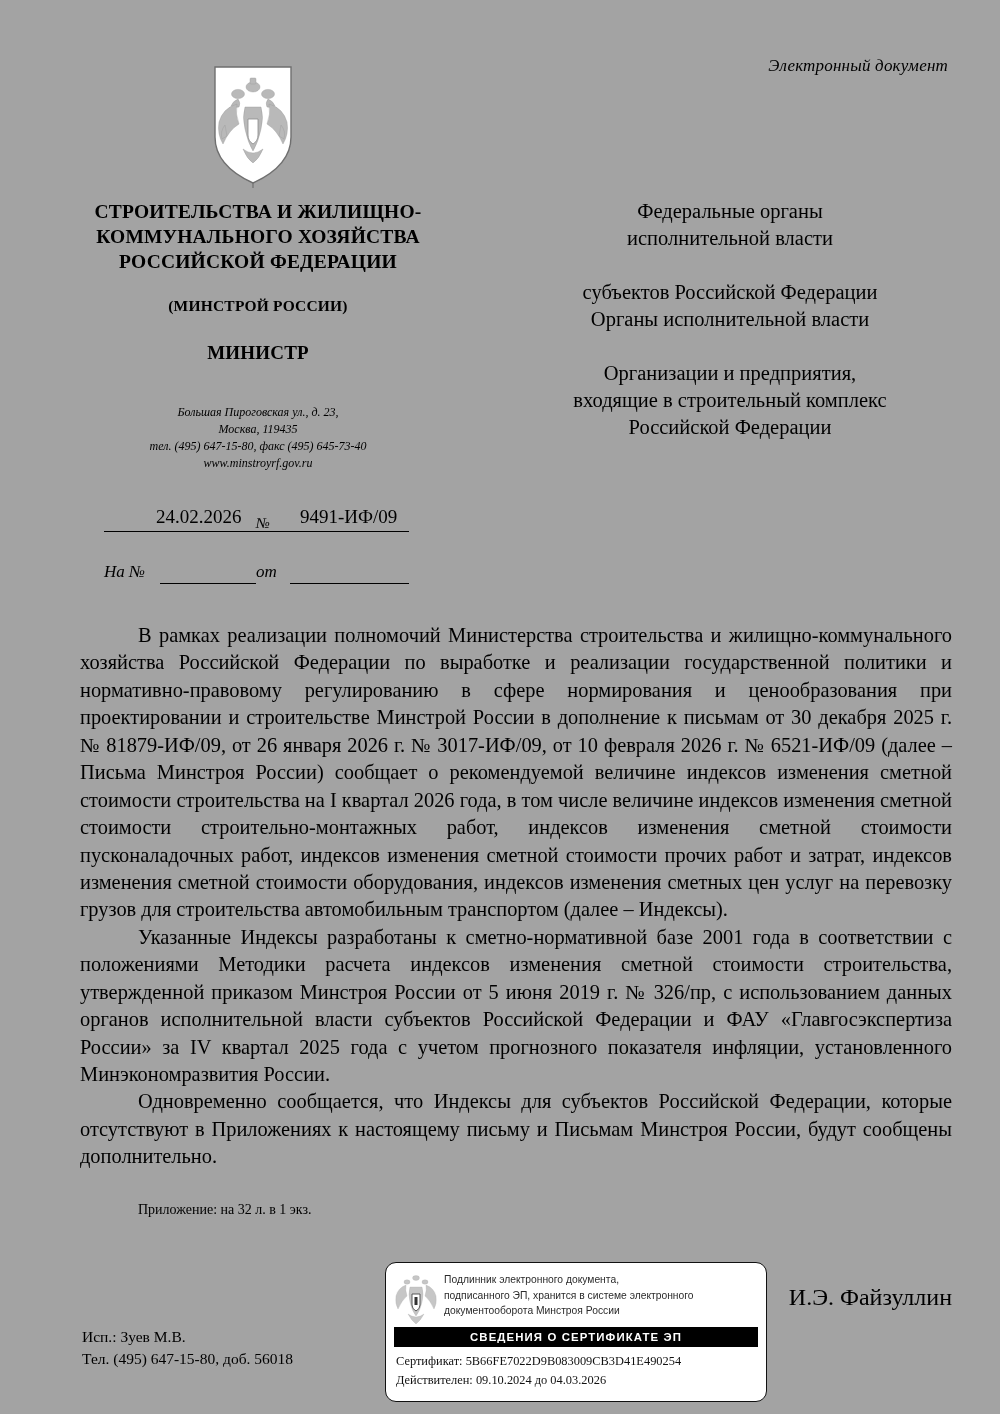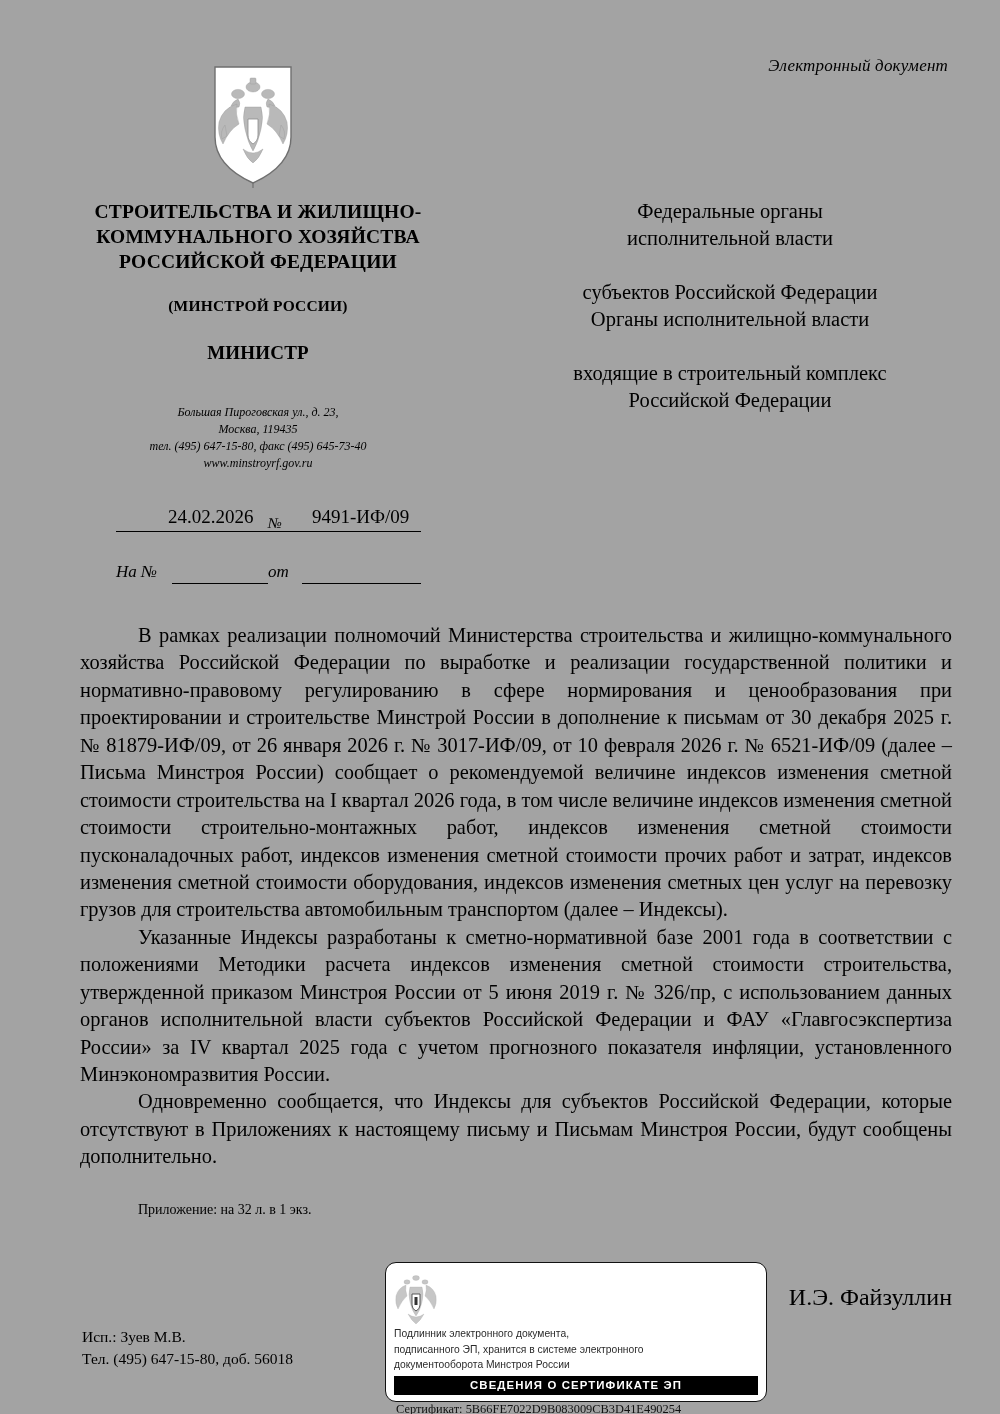--- a/index.html
+++ b/index.html
@@ -66,21 +66,21 @@
   .lh-address {
     font-style: italic;
     font-size: 12px;
     line-height: 1.42;
     margin-top: 40px;
   }
 
   
   .refblock {
     position: absolute;
-    left: 116px;
+    left: 104px;
     top: 500px;
     width: 305px;
   }
   .ref-row {
     position: relative;
     height: 32px;
   }
   .ref-rule {
     position: absolute;
     left: 0;
@@ -194,21 +194,20 @@
     border: 1.6px solid #111;
     border-radius: 11px;
     box-sizing: border-box;
     background: #fff;
     font-family: "Liberation Sans", "DejaVu Sans", sans-serif;
   }
   .stamp-top {
     display: flex;
     align-items: flex-start;
     padding: 7px 9px 0 8px;
-    flex-direction: column;
   }
   .stamp-emblem {
     width: 44px;
     height: 54px;
     flex: 0 0 44px;
     margin-right: 6px;
   }
   .stamp-emblem svg { display: block; width: 100%; height: 100%; }
   .stamp-desc {
     font-size: 10.3px;
@@ -319,20 +318,21 @@
   <div class="addressee">
     <div class="grp">
       <div>Федеральные органы</div>
       <div>исполнительной власти</div>
     </div>
     <div class="grp">
       <div>субъектов Российской Федерации</div>
       <div>Органы исполнительной власти</div>
     </div>
     <div class="grp">
+      <div>Организации и предприятия,</div>
       <div>входящие в строительный комплекс</div>
       <div>Российской Федерации</div>
     </div>
   </div>
 
   <div class="body">
     <p>В рамках реализации полномочий Министерства строительства и жилищно-коммунального хозяйства Российской Федерации по выработке и реализации государственной политики и нормативно-правовому регулированию в сфере нормирования и ценообразования при проектировании и строительстве Минстрой России в дополнение к письмам от 30 декабря 2025 г. № 81879-ИФ/09, от 26 января 2026 г. № 3017-ИФ/09, от 10 февраля 2026 г. № 6521-ИФ/09 (далее – Письма Минстроя России) сообщает о рекомендуемой величине индексов изменения сметной стоимости строительства на I квартал 2026 года, в том числе величине индексов изменения сметной стоимости строительно-монтажных работ, индексов изменения сметной стоимости пусконаладочных работ, индексов изменения сметной стоимости прочих работ и затрат, индексов изменения сметной стоимости оборудования, индексов изменения сметных цен услуг на перевозку грузов для строительства автомобильным транспортом (далее – Индексы).</p>
     <p>Указанные Индексы разработаны к сметно-нормативной базе 2001 года в соответствии с положениями Методики расчета индексов изменения сметной стоимости строительства, утвержденной приказом Минстроя России от 5 июня 2019 г. № 326/пр, с использованием данных органов исполнительной власти субъектов Российской Федерации и ФАУ «Главгосэкспертиза России» за IV квартал 2025 года с учетом прогнозного показателя инфляции, установленного Минэкономразвития России.</p>
     <p>Одновременно сообщается, что Индексы для субъектов Российской Федерации, которые отсутствуют в Приложениях к настоящему письму и Письмам Минстроя России, будут сообщены дополнительно.</p>
     <div class="attachment">Приложение: на 32 л. в 1 экз.</div>

